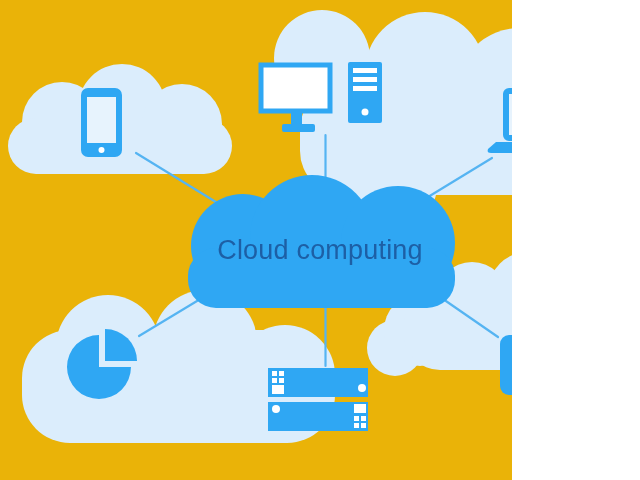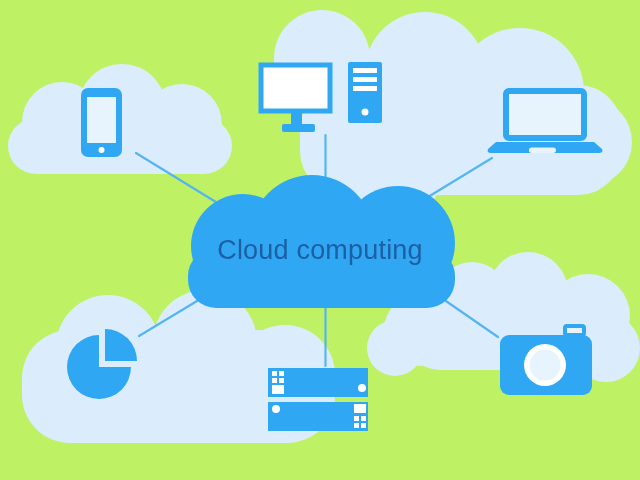--- a/index.html
+++ b/index.html
@@ -1,16 +1,16 @@
 <!DOCTYPE html>
 <html style="--primary_blue: #2FA7F3; --light_cloud: #DBEDFC; --connector_line: #55B4F2; --label_text: #1D5FA5; --screen_fill: #E7F3FD; --white: #FFFFFF;"><head>
 <meta charset="utf-8">
 <style>
   html,body{margin:0;padding:0;background:#ffffff;}
-  .stage{position:relative;width:640px;height:480px;background:#bef264;overflow:hidden;
+  .stage{position:relative;width:512px;height:480px;background:#eab308;overflow:hidden;
          font-family:"Liberation Sans",sans-serif;}
   svg{display:block;}
   .bg-cloud{fill:var(--light_cloud,#DBEDFC);}
   .fill-primary{fill:var(--primary_blue,#2FA7F3);}
   .fill-white{fill:var(--white,#ffffff);}
   .fill-screen{fill:var(--screen_fill,#E7F3FD);}
   .stroke-primary{stroke:var(--primary_blue,#2FA7F3);}
   .connector{stroke:var(--connector_line,#55B4F2);stroke-width:2.2;stroke-linecap:round;}
   .cloud-label{fill:var(--label_text,#1D5FA5);font-family:"Liberation Sans",sans-serif;
                font-size:27px;font-weight:400;letter-spacing:0.2px;}

